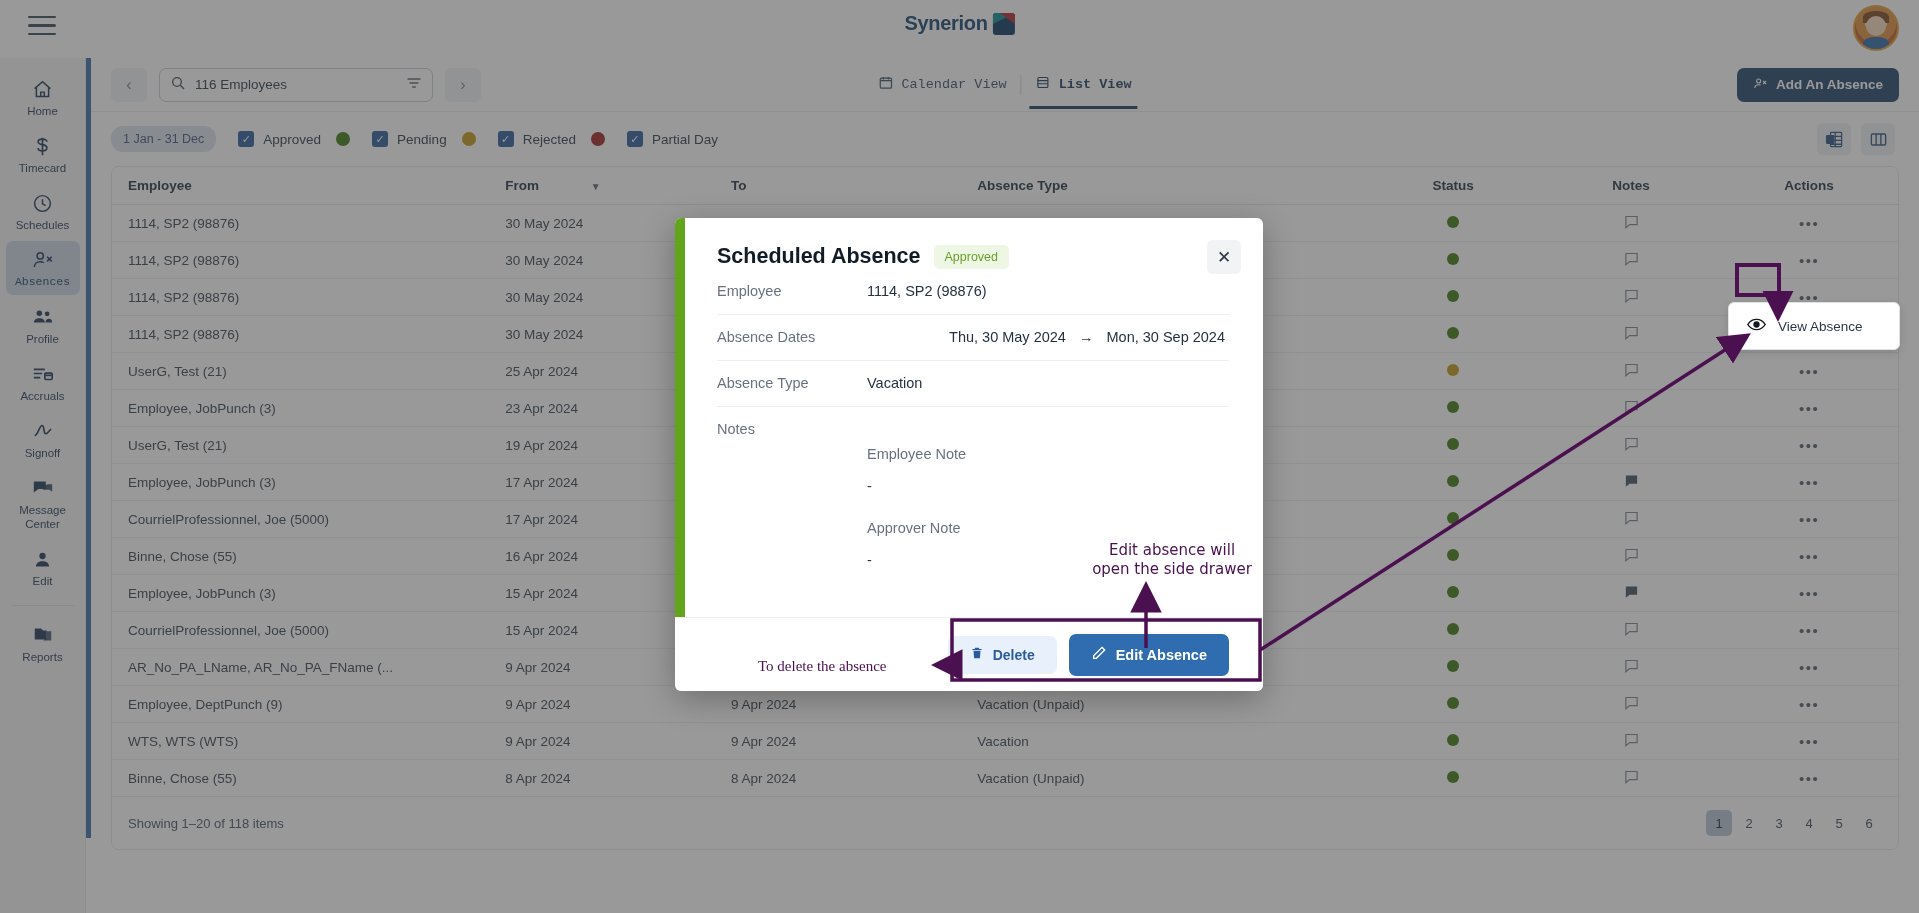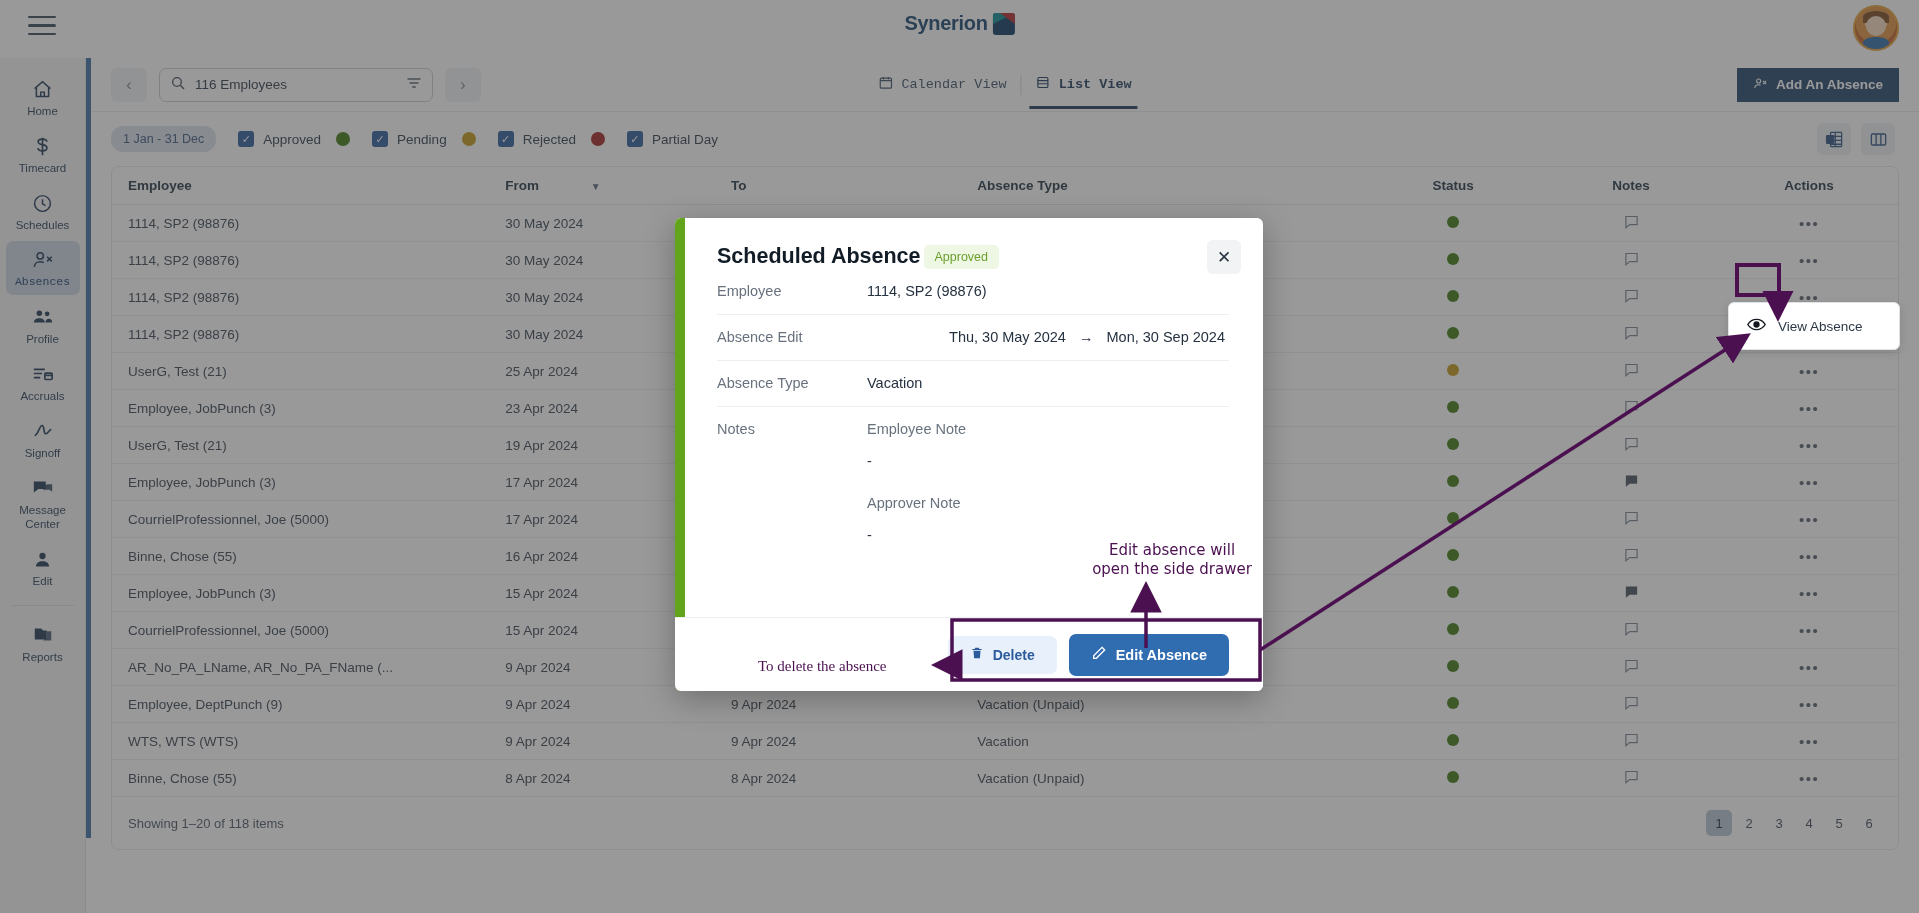--- a/index.html
+++ b/index.html
@@ -124,21 +124,21 @@
     font-size: 13.5px; color: #3e526a; cursor: pointer; position: relative;
   }
   .vtab.active { color:#1f3b5c; font-weight: bold; }
   .vtab.active::after {
     content:""; position:absolute; left:8px; right:8px; bottom:-6px;
     height: 2.6px; background:#1f3b5c;
   }
   .vtab-sep { width:1px; height:20px; background:#d3d7dd; }
   .btn-add {
     position:absolute; right: 20px;
-    background:#23456e; color:#fff; border:none; border-radius:0;
+    background:#23456e; color:#fff; border:none; border-radius:7px;
     height:34px; padding: 0 16px; font-size:13.5px; font-weight:bold;
     display:flex; align-items:center; gap:8px; cursor:pointer;
     font-family:"Liberation Sans", sans-serif;
   }
 
   .filterbar {
     height: 54px; display:flex; align-items:center; padding: 0 20px; gap: 14px;
     position: relative;
   }
   .daterange {
@@ -202,42 +202,42 @@
     position:absolute; z-index: 60;
     left: 675px; top: 218px; width: 588px; height: 473px;
     background:#fff; border-radius: 6px;
     box-shadow: 0 8px 32px rgba(0,0,0,0.28);
     overflow:hidden;
   }
   .modal-accent {
     position:absolute; left:0; top:0; width: 10px; height:100%; background:#62a51d;
   }
   .modal-inner { padding: 26px 34px 0 42px; position:relative; height:100%; }
-  .modal-head { display:flex; align-items:center; gap:3px; }
+  .modal-head { display:flex; align-items:center; gap:13px; }
   .modal-title { font-size: 21.5px; font-weight:bold; color:#121c26; }
   .badge-approved {
     background:#eef7e4; color:#6b9f2c; font-size:12.5px;
     padding: 5px 11px; border-radius: 5px;
   }
   .close-btn {
     position:absolute; right: 22px; top: 22px;
     width: 34px; height: 34px; border-radius:6px; background:#f2f3f5;
     display:flex;align-items:center;justify-content:center;
     font-size:17px; color:#2b3642; cursor:pointer; border:none;
   }
   .drow {
     display:flex; padding: 14px 0; border-bottom:1px solid #eceef0; min-height: 46px;
   }
   .drow:first-of-type { margin-top: 26px; }
   .dlabel { width: 150px; font-size: 14.5px; color:#68727e; flex-shrink:0; }
   .dval { font-size: 14.5px; color:#263241; }
   .dval.right { flex:1; text-align:right; padding-right: 4px; }
   .arrow-sep { display:inline-block; margin: 0 9px; color:#2a3644; }
   .notes-block { font-size:14.5px; }
-  .notes-sub { color:#68727e; margin-bottom: 16px; }
+  .notes-sub { color:#68727e; margin-bottom: 16px; margin-top: 25px; }
   .notes-dash { color:#2b3744; margin-bottom: 26px; }
   .modal-footer {
     position:absolute; left:0; right:0; bottom: 0; height: 74px;
     display:flex; align-items:center; justify-content:flex-end;
     gap: 12px; padding-right: 34px; background:#fff;
     border-top:1px solid #eceef0;
   }
   .btn-delete {
     background:#e8f0fb; color:#2b5b9c; border:none; border-radius:7px;
     height: 38px; padding: 0 22px; font-size:14px; font-weight:bold;
@@ -709,21 +709,21 @@
         <div class="badge-approved">Approved</div>
       </div>
       <button class="close-btn">✕</button>
 
       <div class="drow">
         <div class="dlabel">Employee</div>
         <div class="dval">1114, SP2 (98876)</div>
       </div>
 
       <div class="drow">
-        <div class="dlabel">Absence Edit</div>
+        <div class="dlabel">Absence Dates</div>
         <div class="dval right">
           <span>Thu, 30 May 2024</span>
           <span class="arrow-sep">→</span>
           <span>Mon, 30 Sep 2024</span>
         </div>
       </div>
 
       <div class="drow">
         <div class="dlabel">Absence Type</div>
         <div class="dval">Vacation</div>

